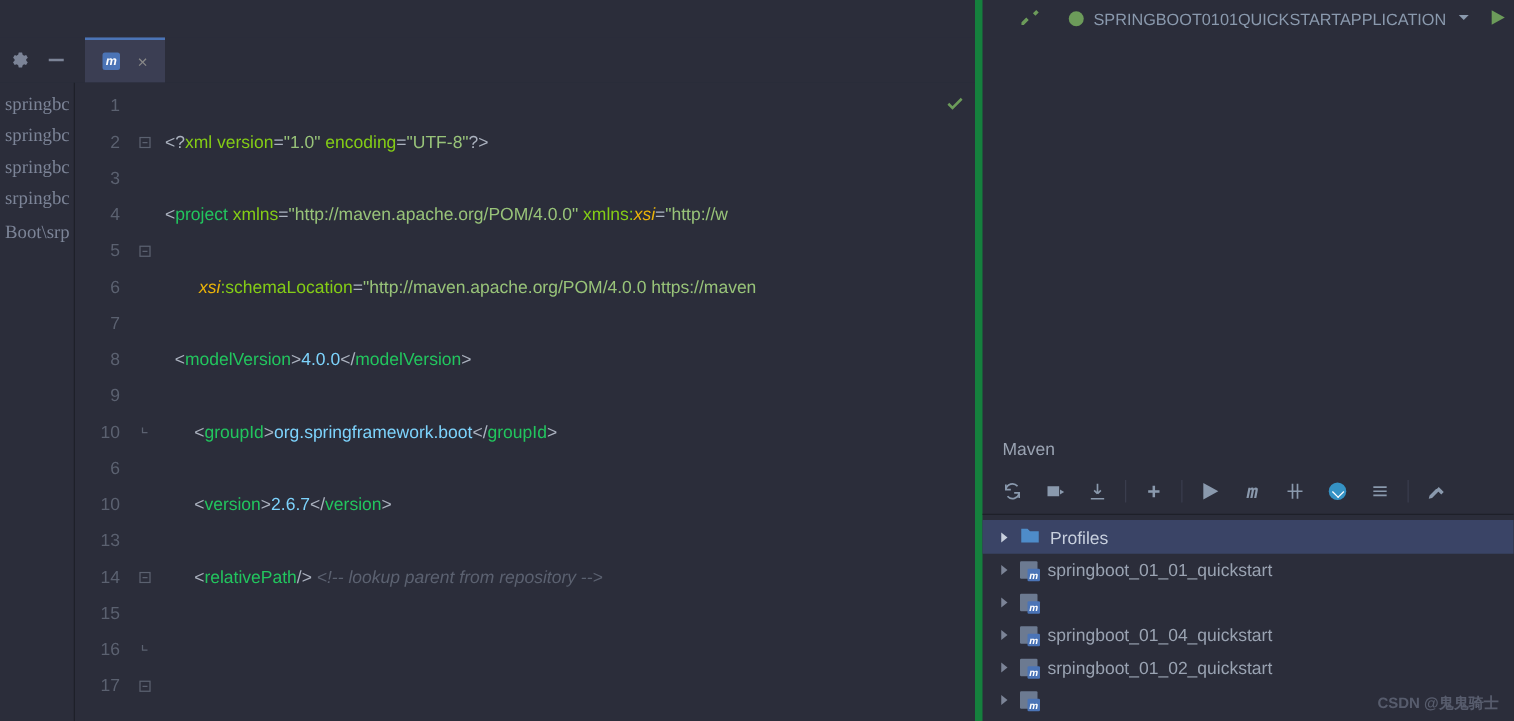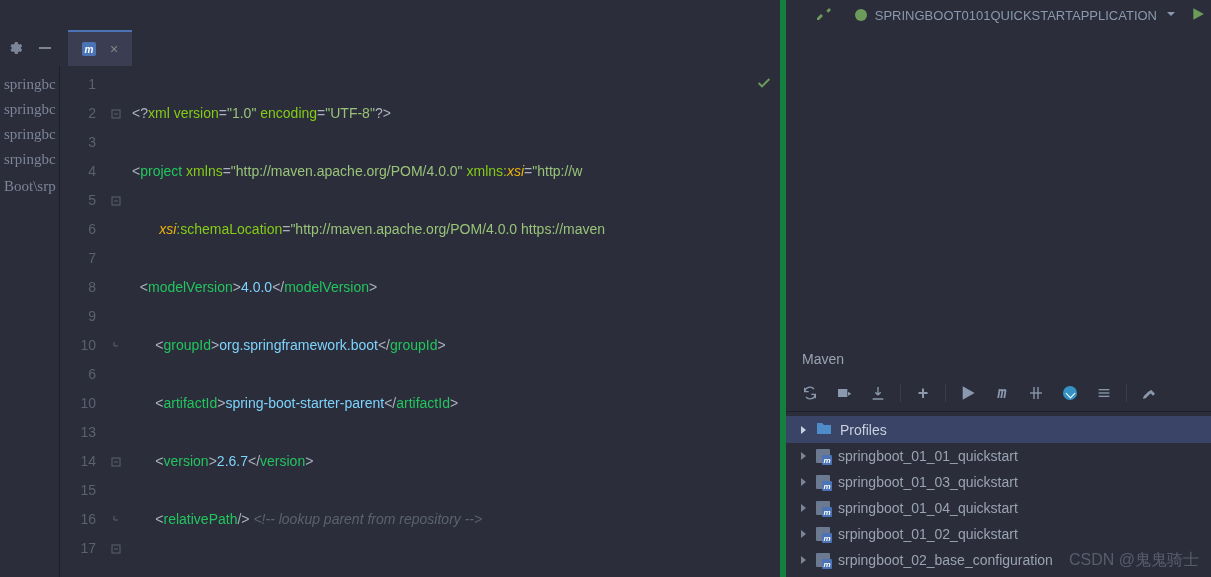--- a/index.html
+++ b/index.html
@@ -55,21 +55,21 @@
 .circ::after{content:"";width:6px;height:6px;border:1px solid #fff;border-top:0;border-right:0;transform:rotate(-45deg);}
 
 .tree { padding:4px 0; }
 .tree .row { display:flex; align-items:center; gap:8px; padding:5px 10px 5px 12px; color:#9aa3b2; font-size:14px; }
 .tree .row.sel { background:#3a4466; color:#c8d0de; }
 .tree .arrow svg { width:10px; height:10px; }
 .tree .folder-icon { color:#4e8cc9; }
 .tree .mod-icon { width:14px; height:14px; position:relative; }
 .tree .mod-icon .box { position:absolute; inset:0; background:#6c7a91; border-radius:1px;}
 .tree .mod-icon .m { position:absolute; right:-2px; bottom:-2px; width:10px;height:10px;background:#4b74b6;color:#fff;font-size:8px;display:flex;align-items:center;justify-content:center;font-style:italic;font-weight:bold;border-radius:1px;}
-.watermark { position:absolute; right:12px; bottom:6px; color:#7c8497; font-size:16px; opacity:.55; }
+.watermark { position:absolute; right:12px; bottom:6px; color:#7c8497; font-size:12px; opacity:.55;font-weight:bold; }
 </style>
 </head>
 <body>
 
 <div class="run-top">
   <span class="hammer">
     <svg viewBox="0 0 24 24" fill="#6c9b5a">
         <path d="M3 21l6-6-3-3-6 6v3h3zm18-15l-3-3-4 4 3 3 4-4z"></path>
       </svg>
   </span>
@@ -185,21 +185,20 @@
               </svg>
             </div>
       </div>
 
       <div class="code">
 <div class="ln"><span class="t-br">&lt;?</span><span class="t-attri">xml version</span><span class="t-br">=</span><span class="t-str">"1.0"</span><span class="t-attri"> encoding</span><span class="t-br">=</span><span class="t-str">"UTF-8"</span><span class="t-br">?&gt;</span></div>
 <div class="ln"><span class="t-br">&lt;</span><span class="t-tag">project </span><span class="t-attri">xmlns</span><span class="t-br">=</span><span class="t-str">"http://maven.apache.org/POM/4.0.0"</span><span class="t-attri"> xmlns:</span><span class="t-ns">xsi</span><span class="t-br">=</span><span class="t-str">"http://w</span></div>
 <div class="ln"><span>       </span><span class="t-ns">xsi</span><span class="t-attri">:</span><span class="t-attri">schemaLocation</span><span class="t-br">=</span><span class="t-str">"http://maven.apache.org/POM/4.0.0 https://maven</span></div>
 <div class="ln"><span class="t-br">  &lt;</span><span class="t-tag">modelVersion</span><span class="t-br">&gt;</span><span class="t-txt">4.0.0</span><span class="t-br">&lt;/</span><span class="t-tag">modelVersion</span><span class="t-br">&gt;</span></div>
 <div class="ln"><span class="t-br">      &lt;</span><span class="t-tag">groupId</span><span class="t-br">&gt;</span><span class="t-txt">org.springframework.boot</span><span class="t-br">&lt;/</span><span class="t-tag">groupId</span><span class="t-br">&gt;</span></div>
-<div class="ln"><span class="t-br">      &lt;</span><span class="t-tag">artifactId</span><span class="t-br">&gt;</span><span class="t-txt">spring-boot-starter-parent</span><span class="t-br">&lt;/</span><span class="t-tag">artifactId</span><span class="t-br">&gt;</span></div>
 <div class="ln"><span class="t-br">      &lt;</span><span class="t-tag">version</span><span class="t-br">&gt;</span><span class="t-txt">2.6.7</span><span class="t-br">&lt;/</span><span class="t-tag">version</span><span class="t-br">&gt;</span></div>
 <div class="ln"><span class="t-br">      &lt;</span><span class="t-tag">relativePath</span><span class="t-br">/&gt;</span><span class="t-com"> &lt;!-- lookup parent from repository --&gt;</span></div>
 
 
 
 
 
 
 
 
@@ -282,21 +281,20 @@
       <span>springboot_01_01_quickstart</span>
     </div>
     <div class="row">
       <span class="arrow"><svg viewBox="0 0 10 10" fill="#7c8497">
               <path d="M3 1l5 4-5 4z"></path>
             </svg></span>
       <span class="mod-icon">
             <span class="box"></span>
             <span class="m">m</span>
           </span>
-      <span>springboot_01_03_quickstart</span>
     </div>
     <div class="row">
       <span class="arrow"><svg viewBox="0 0 10 10" fill="#7c8497">
               <path d="M3 1l5 4-5 4z"></path>
             </svg></span>
       <span class="mod-icon">
             <span class="box"></span>
             <span class="m">m</span>
           </span>
       <span>springboot_01_04_quickstart</span>
@@ -312,19 +310,18 @@
       <span>srpingboot_01_02_quickstart</span>
     </div>
     <div class="row">
       <span class="arrow"><svg viewBox="0 0 10 10" fill="#7c8497">
               <path d="M3 1l5 4-5 4z"></path>
             </svg></span>
       <span class="mod-icon">
             <span class="box"></span>
             <span class="m">m</span>
           </span>
-      <span>srpingboot_02_base_configuration</span>
     </div>
   </div>
 </div>
 </div>
 
 <div class="watermark">CSDN @鬼鬼骑士</div>
 
 </body></html>

